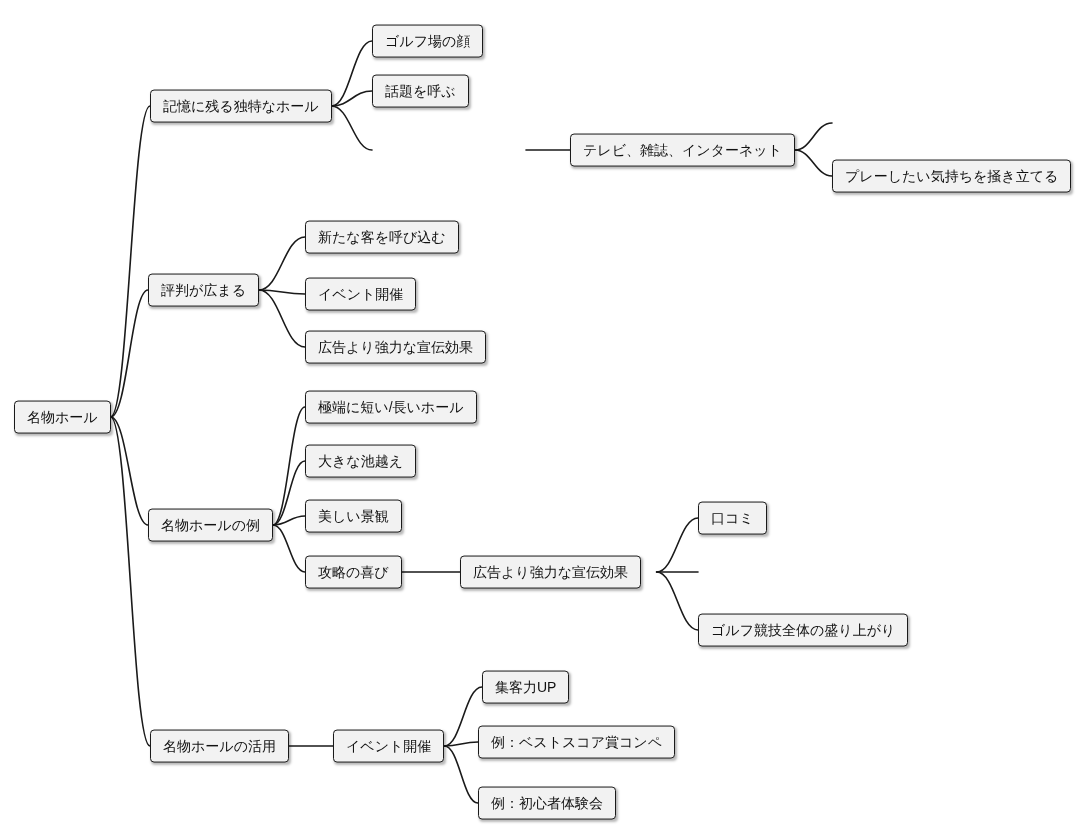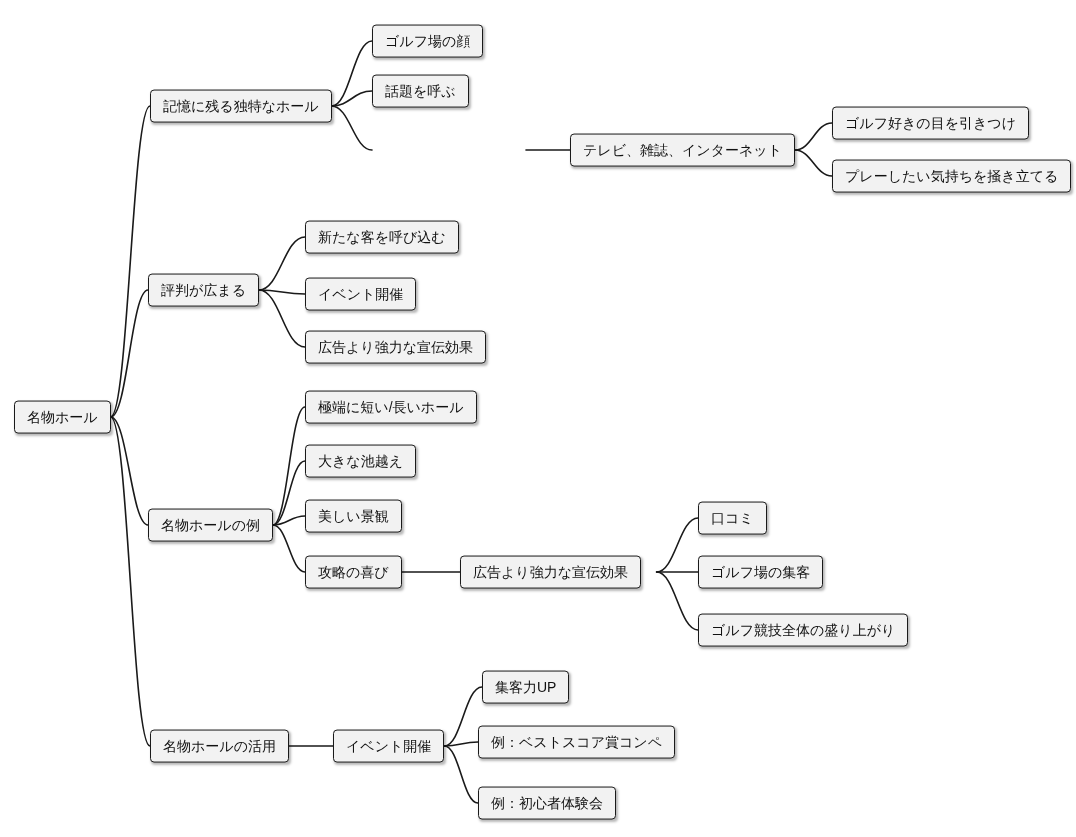--- a/index.html
+++ b/index.html
@@ -69,36 +69,34 @@
       <path d="M 444.3125 746 C 459.471875 746 462.840625 742 478 742" fill="none" stroke="#1a1a1a" stroke-width="1.6" stroke-linecap="round"></path>
       <path d="M 444.3125 746 C 459.471875 746 462.840625 803 478 803" fill="none" stroke="#1a1a1a" stroke-width="1.6" stroke-linecap="round"></path>
     </svg>
 
   <div class="node" style="left:14px;  top:417px">名物ホール</div>
 
   <div class="node" style="left:150px; top:106px">記憶に残る独特なホール</div>
   <div class="node" style="left:372px; top:41px">ゴルフ場の顔</div>
   <div class="node" style="left:372px; top:91px">話題を呼ぶ</div>
   <div class="node" style="left:570px; top:150px">テレビ、雑誌、インターネット</div>
-  <div class="node" style="left:832px; top:123px">ゴルフ好きの目を引きつけ</div>
   <div class="node" style="left:832px; top:176px">プレーしたい気持ちを掻き立てる</div>
 
   <div class="node" style="left:148px; top:290px">評判が広まる</div>
   <div class="node" style="left:305px; top:237px">新たな客を呼び込む</div>
   <div class="node" style="left:305px; top:294px">イベント開催</div>
   <div class="node" style="left:305px; top:347px">広告より強力な宣伝効果</div>
 
   <div class="node" style="left:148px; top:525px">名物ホールの例</div>
   <div class="node" style="left:305px; top:407px">極端に短い/長いホール</div>
   <div class="node" style="left:305px; top:461px">大きな池越え</div>
   <div class="node" style="left:305px; top:516px">美しい景観</div>
   <div class="node" style="left:305px; top:572px">攻略の喜び</div>
   <div class="node" style="left:460px; top:572px">広告より強力な宣伝効果</div>
   <div class="node" style="left:698px; top:518px">口コミ</div>
-  <div class="node" style="left:698px; top:572px">ゴルフ場の集客</div>
   <div class="node" style="left:698px; top:630px">ゴルフ競技全体の盛り上がり</div>
 
   <div class="node" style="left:150px; top:746px">名物ホールの活用</div>
   <div class="node" style="left:333px; top:746px">イベント開催</div>
   <div class="node" style="left:482px; top:687px">集客力UP</div>
   <div class="node" style="left:478px; top:742px">例：ベストスコア賞コンペ</div>
   <div class="node" style="left:478px; top:803px">例：初心者体験会</div>
 </div>
 
 </body></html>

